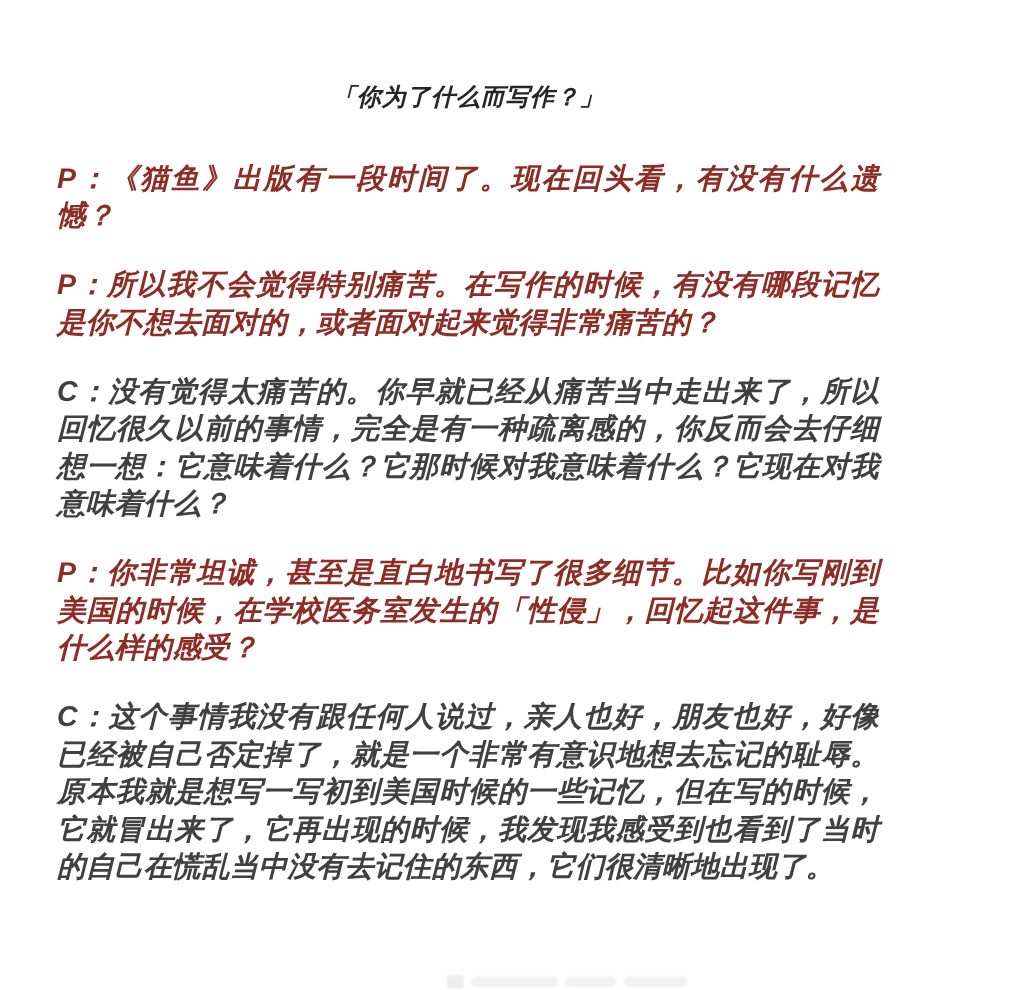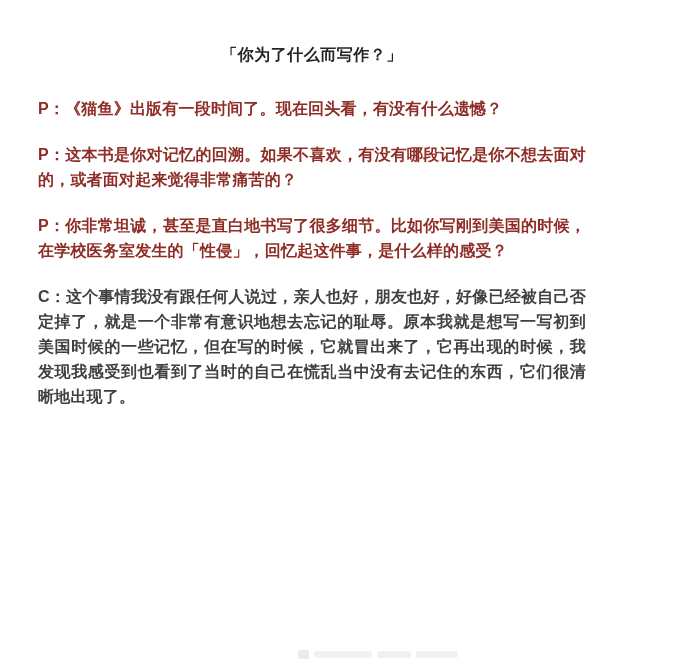--- a/index.html
+++ b/index.html
@@ -11,39 +11,40 @@
     width: 690px;
     height: 660px;
     overflow: hidden;
     position: relative;
     font-family: "Liberation Sans", "DejaVu Sans", sans-serif;
   }
   .page {
     width: 624px;
     height: 660px;
     box-sizing: border-box;
-    padding: 1px 38px;
+    padding: 12px 38px;
     position: relative;
+    font-style: italic;
   }
   .title {
     margin: 0;
     padding-top: 44px;
     text-align: center;
     font-size: 16px;
     line-height: 20px;
     font-weight: 700;
     color: #262626;
     letter-spacing: 0.5px;
   }
   .content {
     margin-top: 31px;
   }
   .para {
     margin: 0 0 21px 0;
-    font-size: 16px;
+    font-size: 19px;
     line-height: 25px;
     font-weight: 700;
     text-align: justify;
     letter-spacing: 0.2px;
   }
   .para.q { color: #8e2d26; }
   .para.a { color: #404040; }
   .speaker { white-space: pre; }
   
   .watermark {
@@ -77,22 +78,23 @@
 
 <div class="page">
 
   <h1 class="title">「你为了什么而写作？」</h1>
 
   <div class="content">
 
     <p class="para q"><span class="speaker">P：</span><span>《猫鱼》出版有一段时间了。现在回头看，有没有什么遗憾？</span></p>
 
 
-    <p class="para q"><span class="speaker">P：</span><span>这本书是你对记忆的回溯。如果不喜欢，有没有哪段记忆是你不想去面对的，或者面对起来觉得非常痛苦的？</span></p>
+    <p class="para q"><span class="speaker">P：</span><span>所以我不会觉得特别痛苦。在写作的时候，有没有哪段记忆是你不想去面对的，或者面对起来觉得非常痛苦的？</span></p>
 
+    <p class="para a"><span class="speaker">C：</span><span>没有觉得太痛苦的。你早就已经从痛苦当中走出来了，所以回忆很久以前的事情，完全是有一种疏离感的，你反而会去仔细想一想：它意味着什么？它那时候对我意味着什么？它现在对我意味着什么？</span></p>
 
 
     <p class="para q"><span class="speaker">P：</span><span>你非常坦诚，甚至是直白地书写了很多细节。比如你写刚到美国的时候，在学校医务室发生的「性侵」，回忆起这件事，是什么样的感受？</span></p>
 
     <p class="para a"><span class="speaker">C：</span><span>这个事情我没有跟任何人说过，亲人也好，朋友也好，好像已经被自己否定掉了，就是一个非常有意识地想去忘记的耻辱。原本我就是想写一写初到美国时候的一些记忆，但在写的时候，它就冒出来了，它再出现的时候，我发现我感受到也看到了当时的自己在慌乱当中没有去记住的东西，它们很清晰地出现了。</span></p>
 
   </div>
 
   <div class="watermark">
     <span class="wm-logo"></span>

